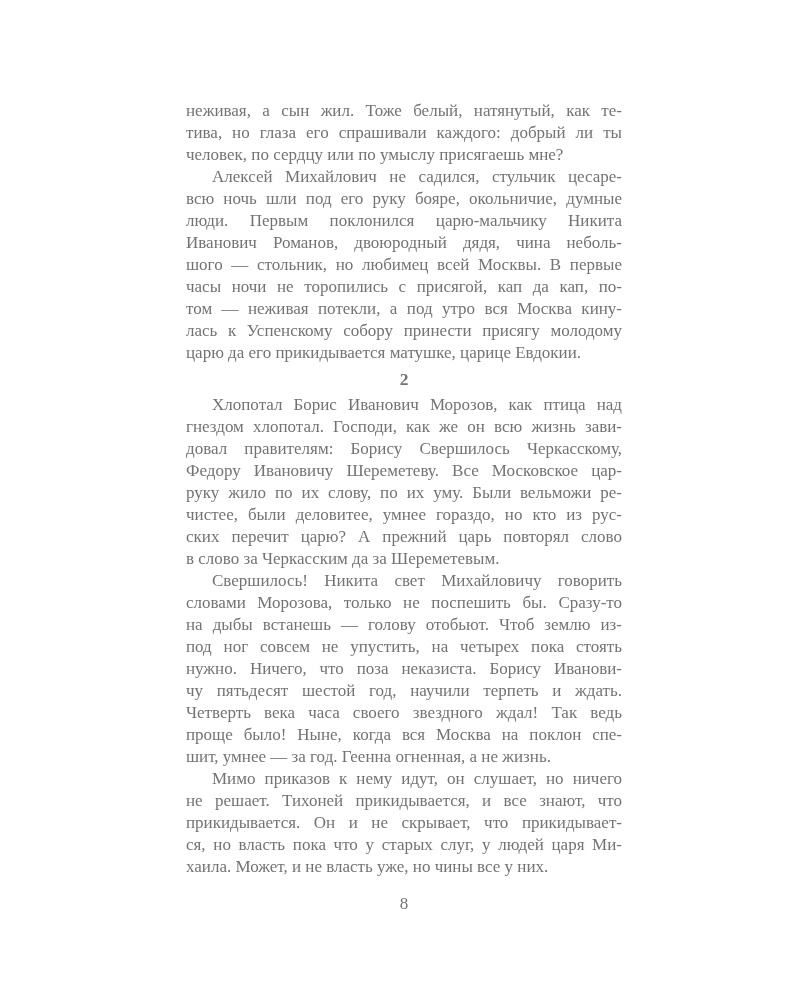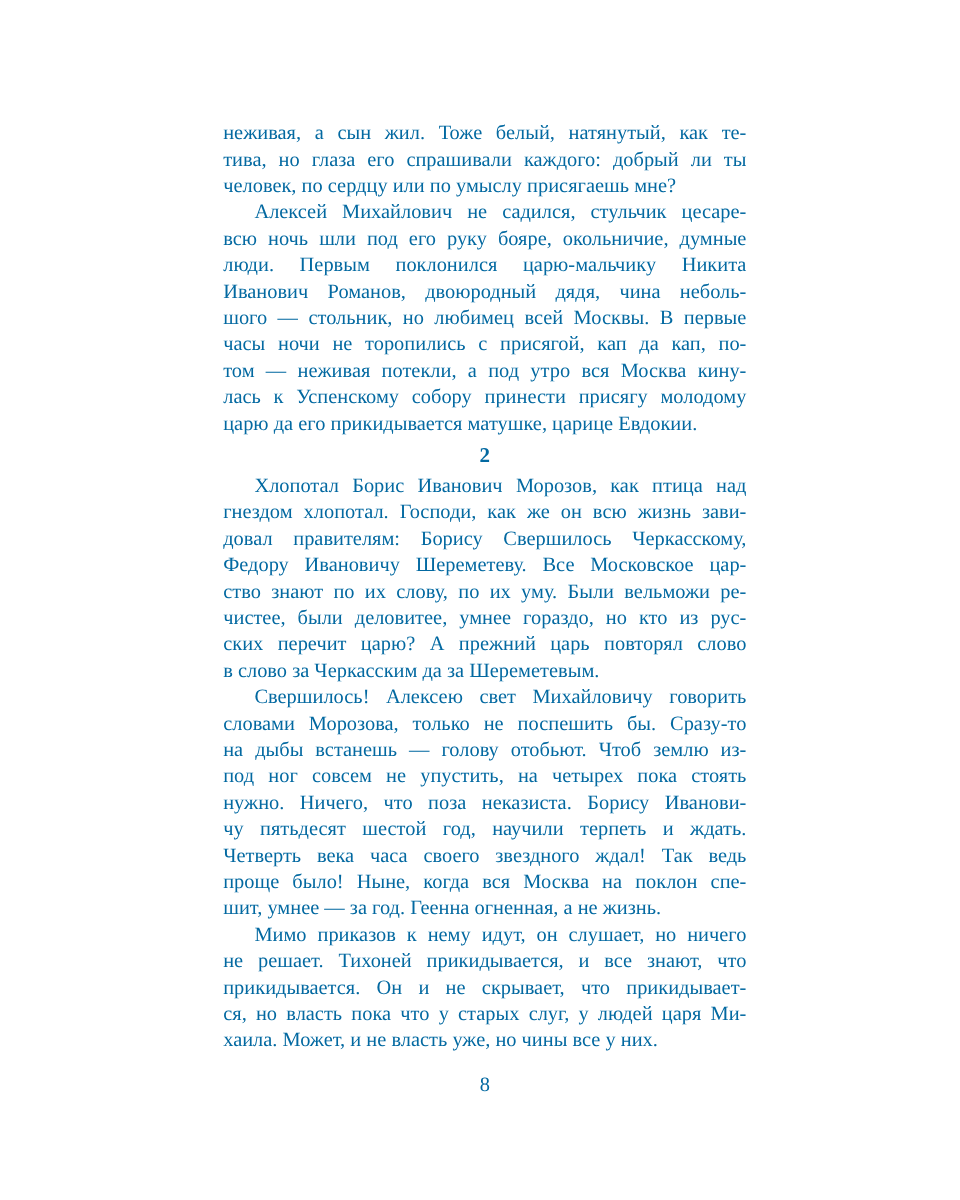--- a/index.html
+++ b/index.html
@@ -6,21 +6,21 @@
     margin: 0;
     padding: 0;
     background: #ffffff;
   }
   .book-page {
     position: relative;
     width: 800px;
     height: 1000px;
     background: #ffffff;
     font-family: "Liberation Serif", "DejaVu Serif", serif;
-    color: #0369a1;
+    color: #737373;
     overflow: hidden;
   }
   .text-block {
     position: absolute;
     left: 186px;
     top: 100px;
     width: 436px;
     font-size: 17px;
     line-height: 22px;
   }
@@ -70,27 +70,27 @@
         <div class="line">том — неживая потекли, а под утро вся Москва кину-</div>
         <div class="line">лась к Успенскому собору принести присягу молодому</div>
         <div class="line last">царю да его прикидывается матушке, царице Евдокии.</div>
       </div>
       <div class="section-heading">2</div>
       <div class="paragraph">
         <div class="line first">Хлопотал Борис Иванович Морозов, как птица над</div>
         <div class="line">гнездом хлопотал. Господи, как же он всю жизнь зави-</div>
         <div class="line">довал правителям: Борису Свершилось Черкасскому,</div>
         <div class="line">Федору Ивановичу Шереметеву. Все Московское цар-</div>
-        <div class="line">ство знают по их слову, по их уму. Были вельможи ре-</div>
+        <div class="line">руку жило по их слову, по их уму. Были вельможи ре-</div>
         <div class="line">чистее, были деловитее, умнее гораздо, но кто из рус-</div>
         <div class="line">ских перечит царю? А прежний царь повторял слово</div>
         <div class="line last">в слово за Черкасским да за Шереметевым.</div>
       </div>
       <div class="paragraph">
-        <div class="line first">Свершилось! Алексею свет Михайловичу говорить</div>
+        <div class="line first">Свершилось! Никита свет Михайловичу говорить</div>
         <div class="line">словами Морозова, только не поспешить бы. Сразу-то</div>
         <div class="line">на дыбы встанешь — голову отобьют. Чтоб землю из-</div>
         <div class="line">под ног совсем не упустить, на четырех пока стоять</div>
         <div class="line">нужно. Ничего, что поза неказиста. Борису Иванови-</div>
         <div class="line">чу пятьдесят шестой год, научили терпеть и ждать.</div>
         <div class="line">Четверть века часа своего звездного ждал! Так ведь</div>
         <div class="line">проще было! Ныне, когда вся Москва на поклон спе-</div>
         <div class="line last">шит, умнее — за год. Геенна огненная, а не жизнь.</div>
       </div>
       <div class="paragraph">

